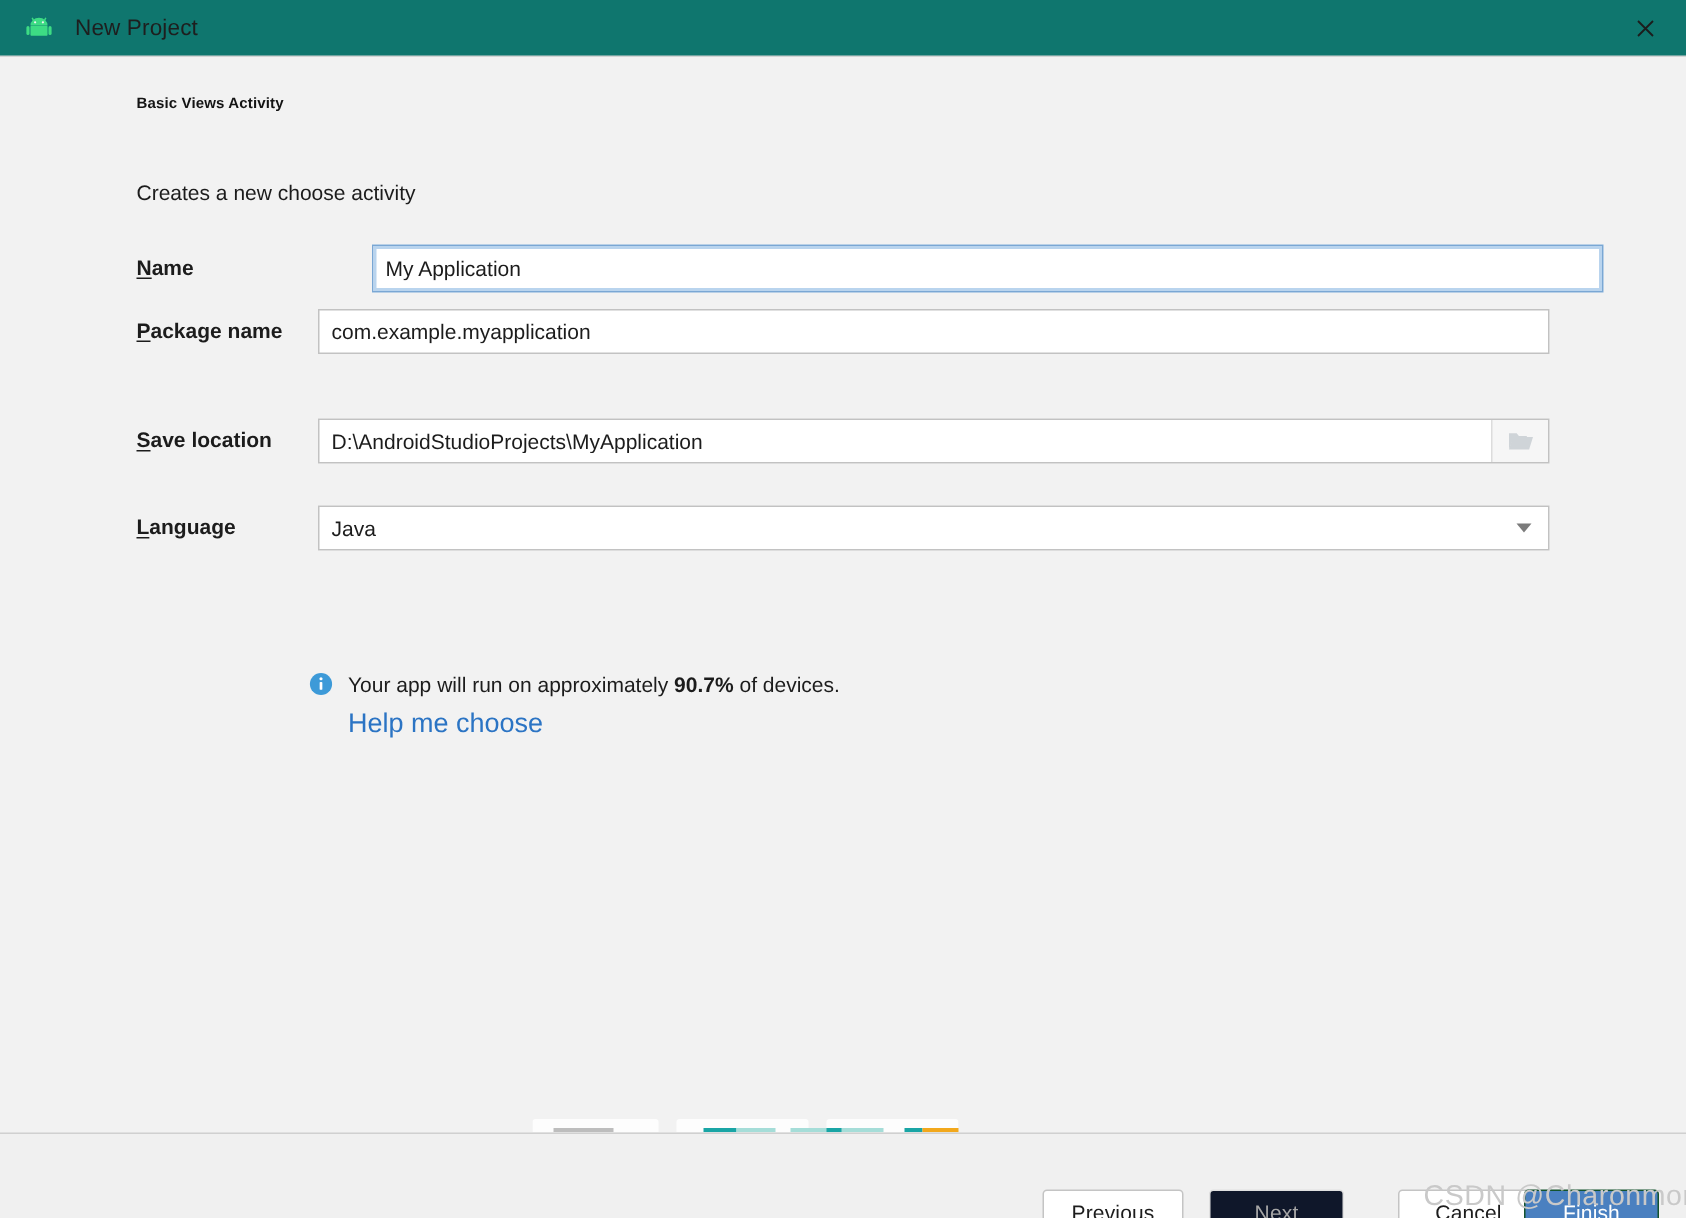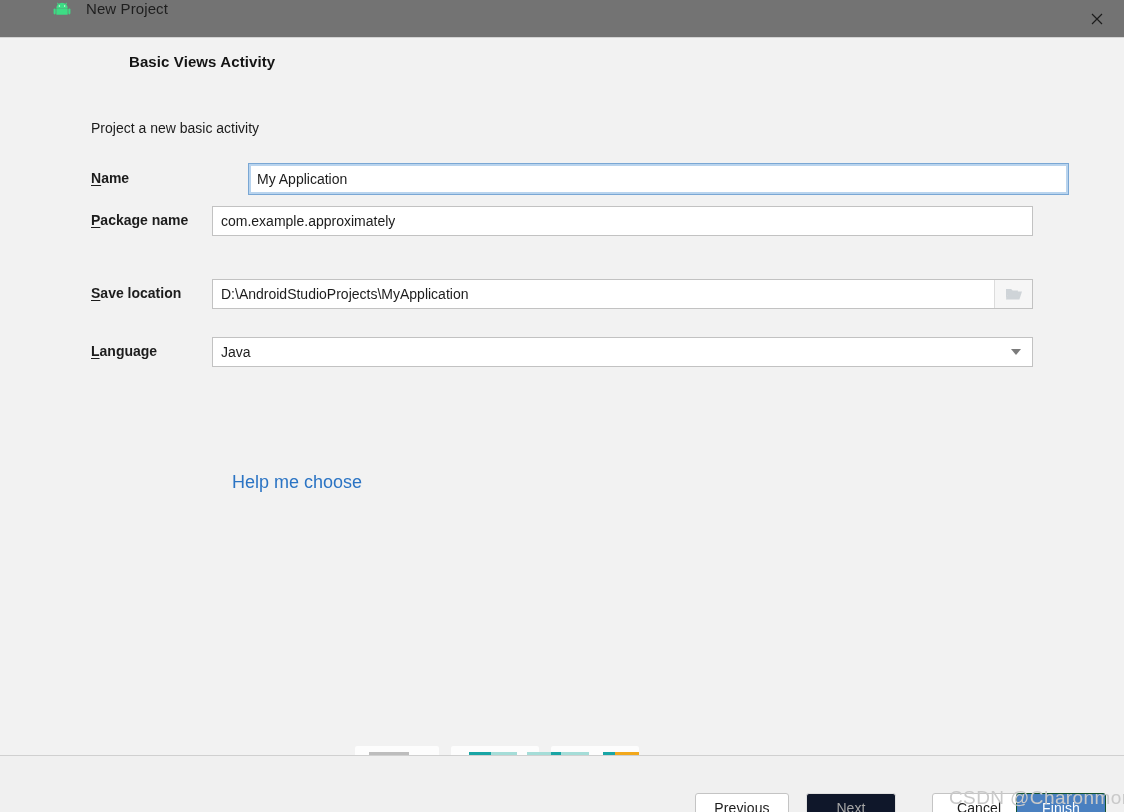--- a/index.html
+++ b/index.html
@@ -15,25 +15,25 @@
     overflow: hidden;
     position: relative;
   }
 
   
   .titlebar {
     position: absolute;
     top: 0; left: 0;
     width: 1124px;
     height: 38px;
-    background: #737373;
+    background: #0f766e;
     border-bottom: 1px solid #d4d4d4;
     display: flex;
-    box-sizing: border-box;
-    padding-left: 36px;
+    align-items: center;
+    box-sizing: border-box;
   }
   .titlebar-icon {
     margin-left: 16px;
     width: 20px;
     height: 20px;
     display: flex;
     align-items: center;
     justify-content: center;
   }
   .titlebar-title {
@@ -60,26 +60,25 @@
     top: 38px; left: 0;
     width: 1124px;
     height: 717px;
     background: #f2f2f2;
     overflow: hidden;
   }
 
   .step-title {
     position: absolute;
     left: 91px;
-    top: 15px;
-    font-size: 15px;
+    top: 26px;
+    font-size: 10px;
     font-weight: bold;
     color: #141414;
     letter-spacing: .1px;
-    margin-left: 38px;
   }
   .step-desc {
     position: absolute;
     left: 91px;
     top: 82px;
     font-size: 14px;
     color: #1c1c1c;
   }
 
   
@@ -283,33 +282,33 @@
   <div class="titlebar-close">
     <svg width="16" height="16" viewBox="0 0 16 16">
       <path d="M3 3 L13 13 M13 3 L3 13" stroke="#1c1c1c" stroke-width="1.2" fill="none"></path>
     </svg>
   </div>
 </div>
 
 <div class="content">
 
   <div class="step-title">Basic Views Activity</div>
-  <div class="step-desc">Project a new basic activity</div>
+  <div class="step-desc">Creates a new choose activity</div>
 
   <div class="row" style="top:126px">
     <div class="label"><span class="mn">N</span><span>ame</span></div>
     <div class="field focused">
       <span class="val">My Application</span>
     </div>
   </div>
 
   <div class="row" style="top:168px">
     <div class="label"><span class="mn">P</span><span>ackage name</span></div>
     <div class="field">
-      <span class="val">com.example.approximately</span>
+      <span class="val">com.example.myapplication</span>
     </div>
   </div>
 
   <div class="row" style="top:299px">
     <div class="label"><span class="mn">L</span><span>anguage</span></div>
     <div class="field">
       <span class="val">Java</span>
       <div class="combo-arrow">
           <span class="tri-down"></span>
         </div>
@@ -323,20 +322,30 @@
       <div class="browse-btn">
         <svg width="18" height="15" viewBox="0 0 18 15">
           <path d="M1 12.6 L3.6 4.4 L17 4.4 L14.4 12.6 Z" fill="#cfd4d8"></path>
           <path d="M1 12.6 L1 1.9 L6.1 1.9 L7.6 3.6 L12.9 3.6 L12.9 6.0 L3.6 6.0 Z" fill="#cfd4d8"></path>
         </svg>
       </div>
     </div>
   </div>
 
 
+  <div class="info-line">
+    <span class="info-icon">
+      <svg width="16" height="16" viewBox="0 0 16 16">
+        <circle cx="8" cy="8" r="7.4" fill="#3d9ad8"></circle>
+        <rect x="7.1" y="6.6" width="1.8" height="5.3" rx="0.6" fill="#ffffff"></rect>
+        <circle cx="8" cy="4.5" r="1.05" fill="#ffffff"></circle>
+      </svg>
+    </span>
+    <span class="info-text"><span>Your app will run on approximately </span><b>90.7%</b><span> of devices.</span></span>
+  </div>
   <div class="help-link">Help me choose</div>
 
   <div class="preview-sliver">
     <div class="sliver-card" style="left:0px;   width:84px;"></div>
     <div class="sliver-card" style="left:96px;  width:88px;"></div>
     <div class="sliver-card" style="left:196px; width:88px;"></div>
     <div class="sv-bar" style="left:14px;  width:40px; background:#bdbdbd;"></div>
     <div class="sv-bar" style="left:114px; width:22px; background:#19a5a5;"></div>
     <div class="sv-bar" style="left:136px; width:26px; background:#a5ddd8;"></div>
     <div class="sv-bar" style="left:172px; width:62px; background:#a5ddd8;"></div>

